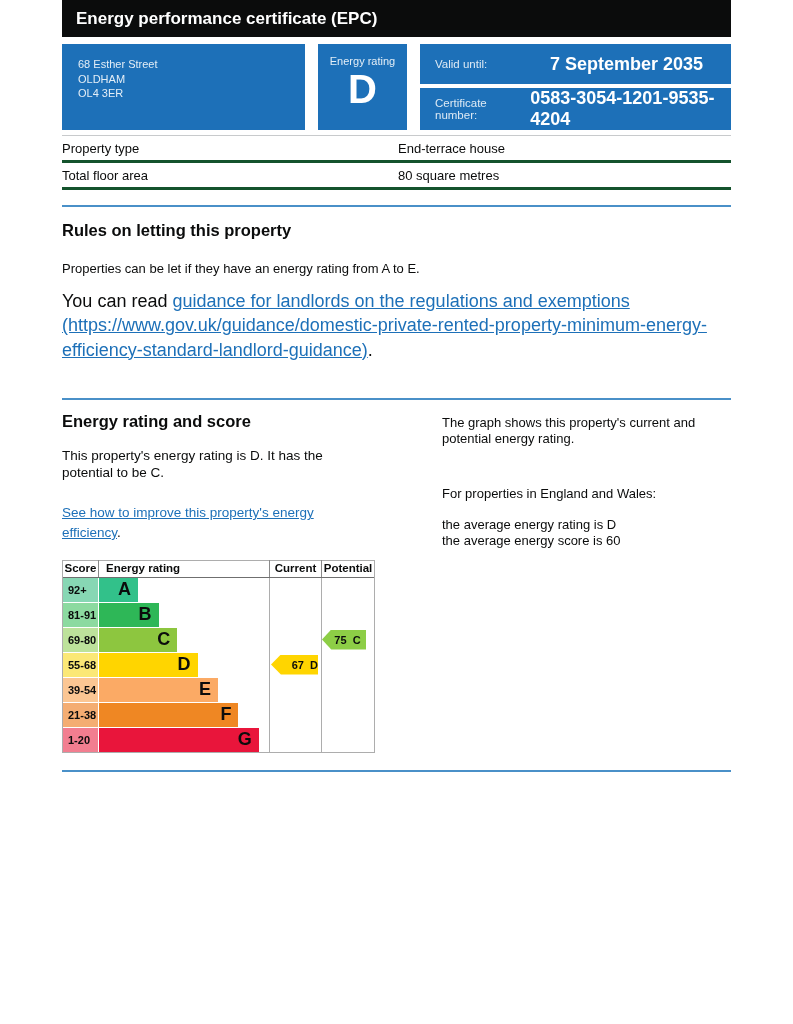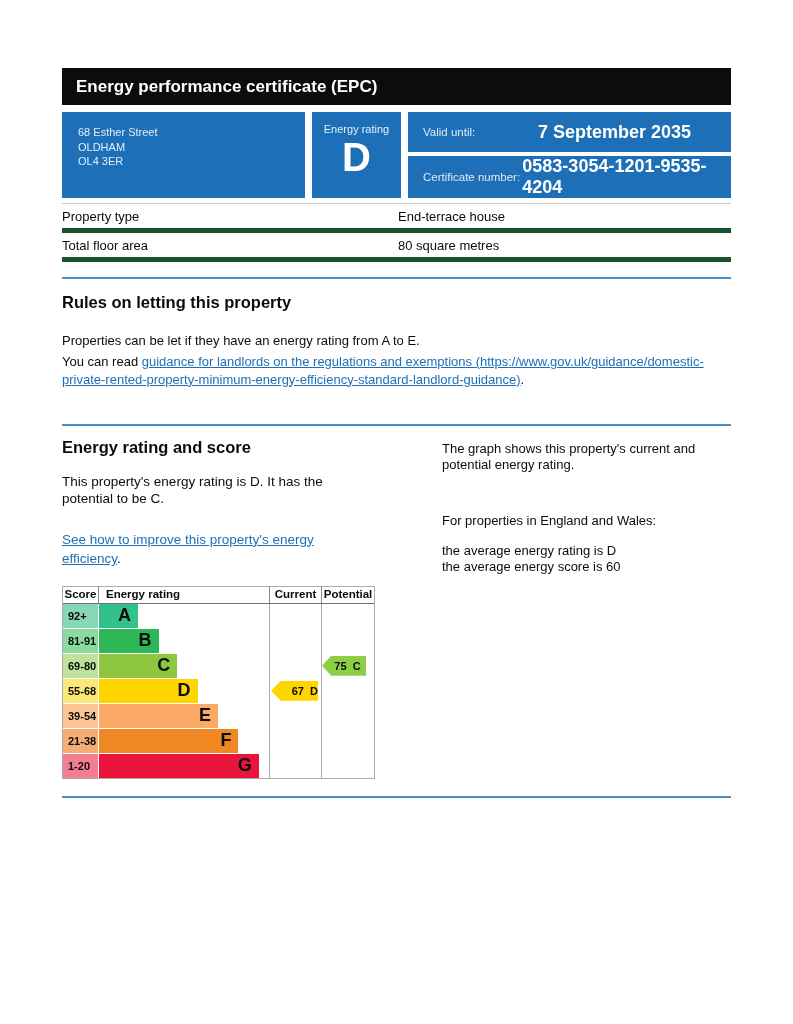--- a/index.html
+++ b/index.html
@@ -2,50 +2,50 @@
 <html><head>
 <meta charset="utf-8">
 <style>
   * { margin:0; padding:0; box-sizing:border-box; }
   html,body { background:#ffffff; }
   body { width:793px; height:1024px; overflow:hidden; font-family:"Liberation Sans","DejaVu Sans",sans-serif; color:#0b0c0c; }
   .page { position:relative; width:793px; height:1024px; background:#fff; }
   .content { position:absolute; left:62px; top:0; width:669px; }
 
   
-  .title-bar { margin-top:68px; height:37px; background:#0b0c0c; display:flex; align-items:center; padding:0 14px; }
+  .title-bar { height:37px; background:#0b0c0c; display:flex; align-items:center; padding:0 14px; }
   .title-bar h1 { color:#fff; font-size:17px; font-weight:bold; }
 
   
-  .summary-row { margin-top:7px; display:flex; gap:7px; height:86px; }
+  .summary-row { margin-top:7px; display:flex; gap:13px; height:86px; }
   .address-box { width:243px; background:#1d70b8; padding:13px 16px; font-size:11px; line-height:1.32; color:rgba(255,255,255,0.88); }
   .rating-box { width:89px; background:#1d70b8; text-align:center; padding-top:11px; }
   .rating-label { font-size:11px; color:rgba(255,255,255,0.88); }
   .rating-letter { margin-top:2px; font-size:40px; font-weight:bold; color:#fff; line-height:1; }
   .meta-col { flex:1; display:flex; flex-direction:column; gap:4px; }
   .meta-box { flex:1; background:#1d70b8; display:flex; align-items:center; padding:0 15px; }
   .meta-label { width:115px; font-size:11.5px; color:rgba(255,255,255,0.85); }
   .meta-value { font-size:18px; font-weight:bold; color:#fff; }
 
   
   .prop-table { margin-top:5px; font-size:13px; }
-  .prop-row { display:flex; border-bottom:5px solid #14532d; padding:5px 0 4px 0; }
+  .prop-row { display:flex; border-bottom:3px solid #14532d; padding:5px 0 4px 0; }
   .prop-row:first-child { border-top:1px solid #c8cacc; }
   .prop-label { width:336px; }
   .prop-value { flex:1; }
 
   .rule-blue { border:none; height:2px; background:#4a90c8; }
   .rule-1 { margin-top:15px; }
   .rule-2 { margin-top:36px; }
   .rule-3 { margin-top:17px; }
 
   .section-heading { font-size:16.5px; font-weight:bold; }
   .rules-heading { margin-top:14px; }
   .rules-intro { margin-top:21px; font-size:13px; }
-  .rules-read { margin-top:5px; font-size:13px; line-height:1.35; }
+  .rules-read { margin-top:13px; font-size:18px; line-height:1.35; }
   .link { color:#1d70b8; text-decoration:underline; cursor:pointer; }
 
   .columns { display:flex; margin-top:12px;gap:36px; }
   .col-left { width:330px; }
   .col-right { width:308px; margin-left:31px; font-size:13px; line-height:1.25; }
   .left-para { margin-top:16px; width:292px; font-size:13.5px; line-height:1.28; }
   .left-link { margin-top:22px; width:292px; font-size:13.5px; line-height:1.45; }
   .right-p1 { margin-top:3px; }
   .right-p2 { margin-top:22px; }
   .right-p3 { margin-top:39px; }

